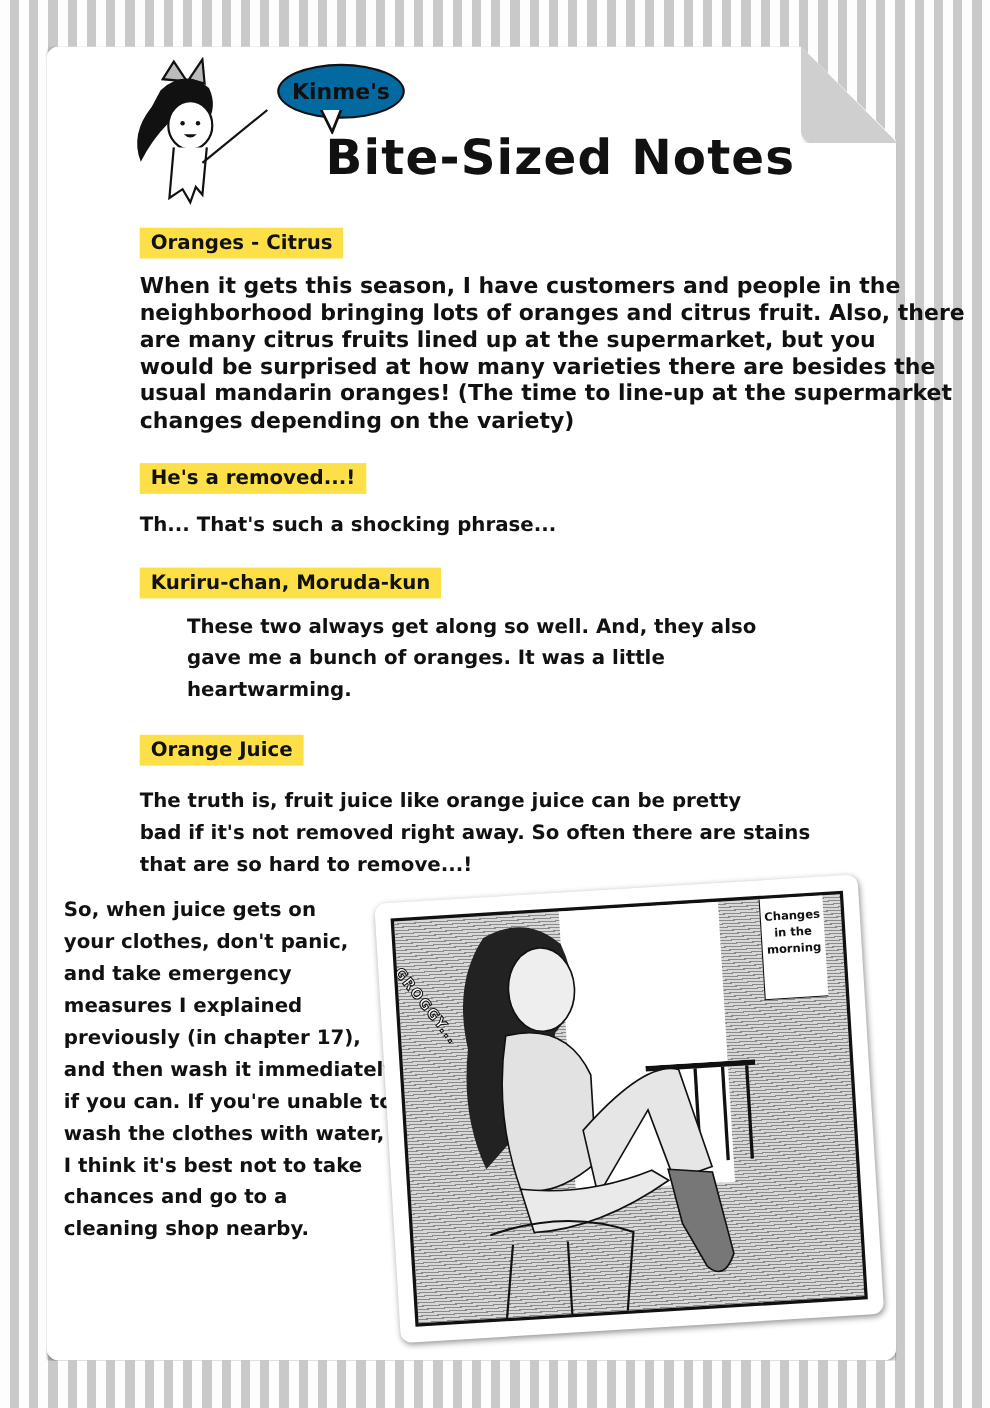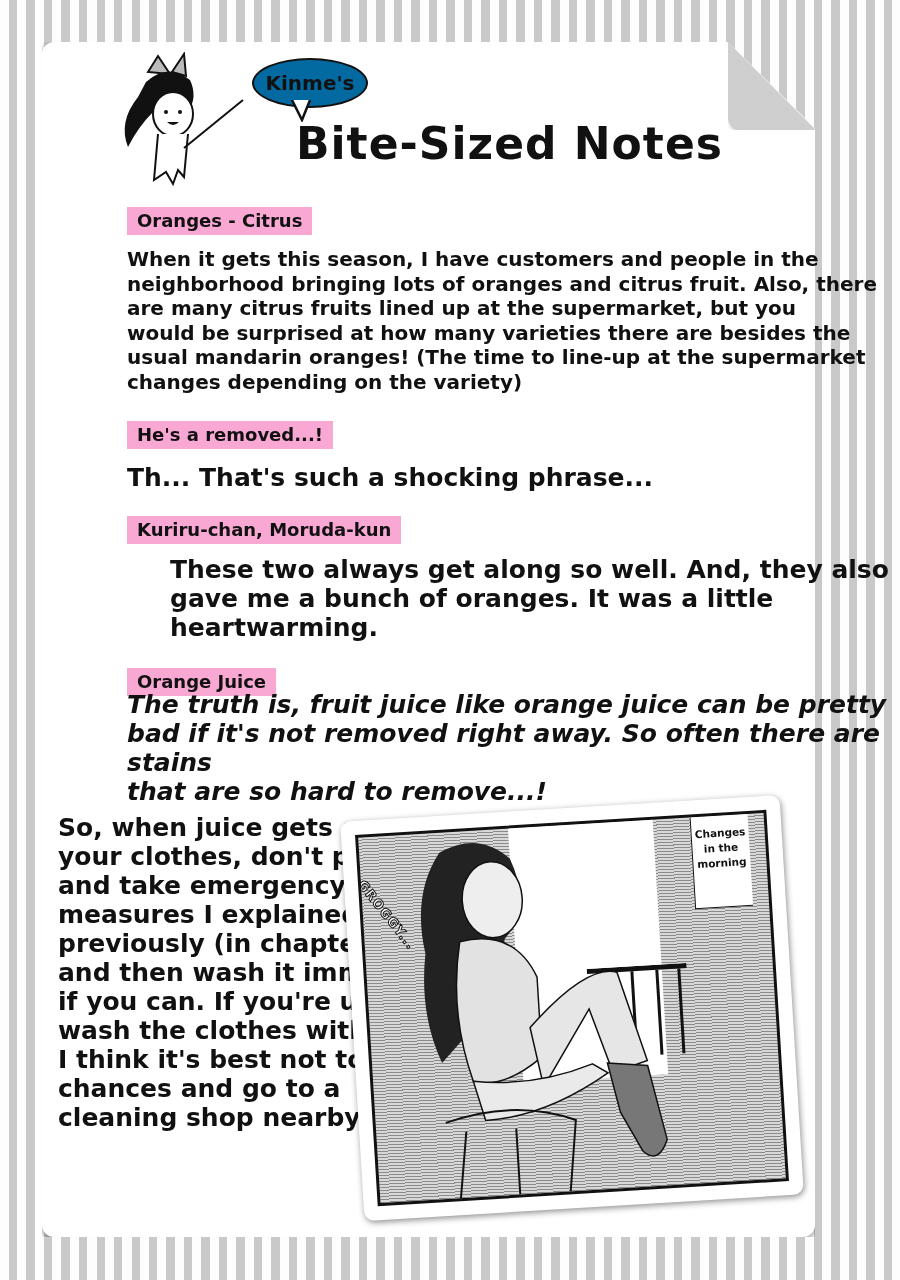--- a/index.html
+++ b/index.html
@@ -27,26 +27,26 @@
     border: 2.5px solid #111; border-radius: 50%; background: #0369a1;
     display: flex; align-items: center; justify-content: center;
     font-size: 20px; font-weight: bold;
   }
   .bubble-tail { position: absolute; left: 288px; top: 100px; width: 30px; height: 22px; }
   .title {
     position: absolute; left: 296px; top: 118px;
     font-size: 44px; font-weight: bold; letter-spacing: 1px;
   }
   .label {
-    position: absolute; background: #f9a8d4; padding: 3px 10px 4px 10px;
+    position: absolute; background: #fde047; padding: 3px 10px 4px 10px;
     font-size: 18px; font-weight: bold; white-space: nowrap;
   }
   .body-text { position: absolute; white-space: pre-line; }
   .small { font-size: 20px; line-height: 24.5px; font-weight: bold; }
-  .large { font-size: 25px; line-height: 29px; font-weight: bold; }
+  .large { font-size: 18px; line-height: 29px; font-weight: bold; }
   .panel-wrap {
     position: absolute; left: 352px; top: 808px; width: 440px; height: 400px;
     transform: rotate(-3.5deg); transform-origin: center;
     background: #fff; border-radius: 10px;
     box-shadow: 1px 2px 6px rgba(0,0,0,0.45);
   }
   .panel {
     position: absolute; left: 14px; top: 14px; right: 14px; bottom: 14px;
     border: 3px solid #111; overflow: hidden;
     background: repeating-linear-gradient(0deg, #8a8a8a 0px, #8a8a8a 1px, #d8d8d8 1px, #d8d8d8 3px);
@@ -106,21 +106,21 @@
 
 <div class="label" style="left:127px; top:421px;">He's a removed...!</div>
 <div class="body-text large" style="left:127px; top:463px;">Th... That's such a shocking phrase...</div>
 
 <div class="label" style="left:127px; top:516px;">Kuriru-chan, Moruda-kun</div>
 <div class="body-text large" style="left:127px; top:555px;margin-left:43px;">These two always get along so well. And, they also
 gave me a bunch of oranges. It was a little
 heartwarming.</div>
 
 <div class="label" style="left:127px; top:668px;">Orange Juice</div>
-<div class="body-text large" style="left:127px; top:690px;font-style:italic;">The truth is, fruit juice like orange juice can be pretty
+<div class="body-text large" style="left:127px; top:714px;">The truth is, fruit juice like orange juice can be pretty
 bad if it's not removed right away. So often there are stains
 that are so hard to remove...!</div>
 
 <div class="body-text large" style="left:58px; top:813px;">So, when juice gets on
 your clothes, don't panic,
 and take emergency
 measures I explained
 previously (in chapter 17),
 and then wash it immediately
 if you can. If you're unable to

